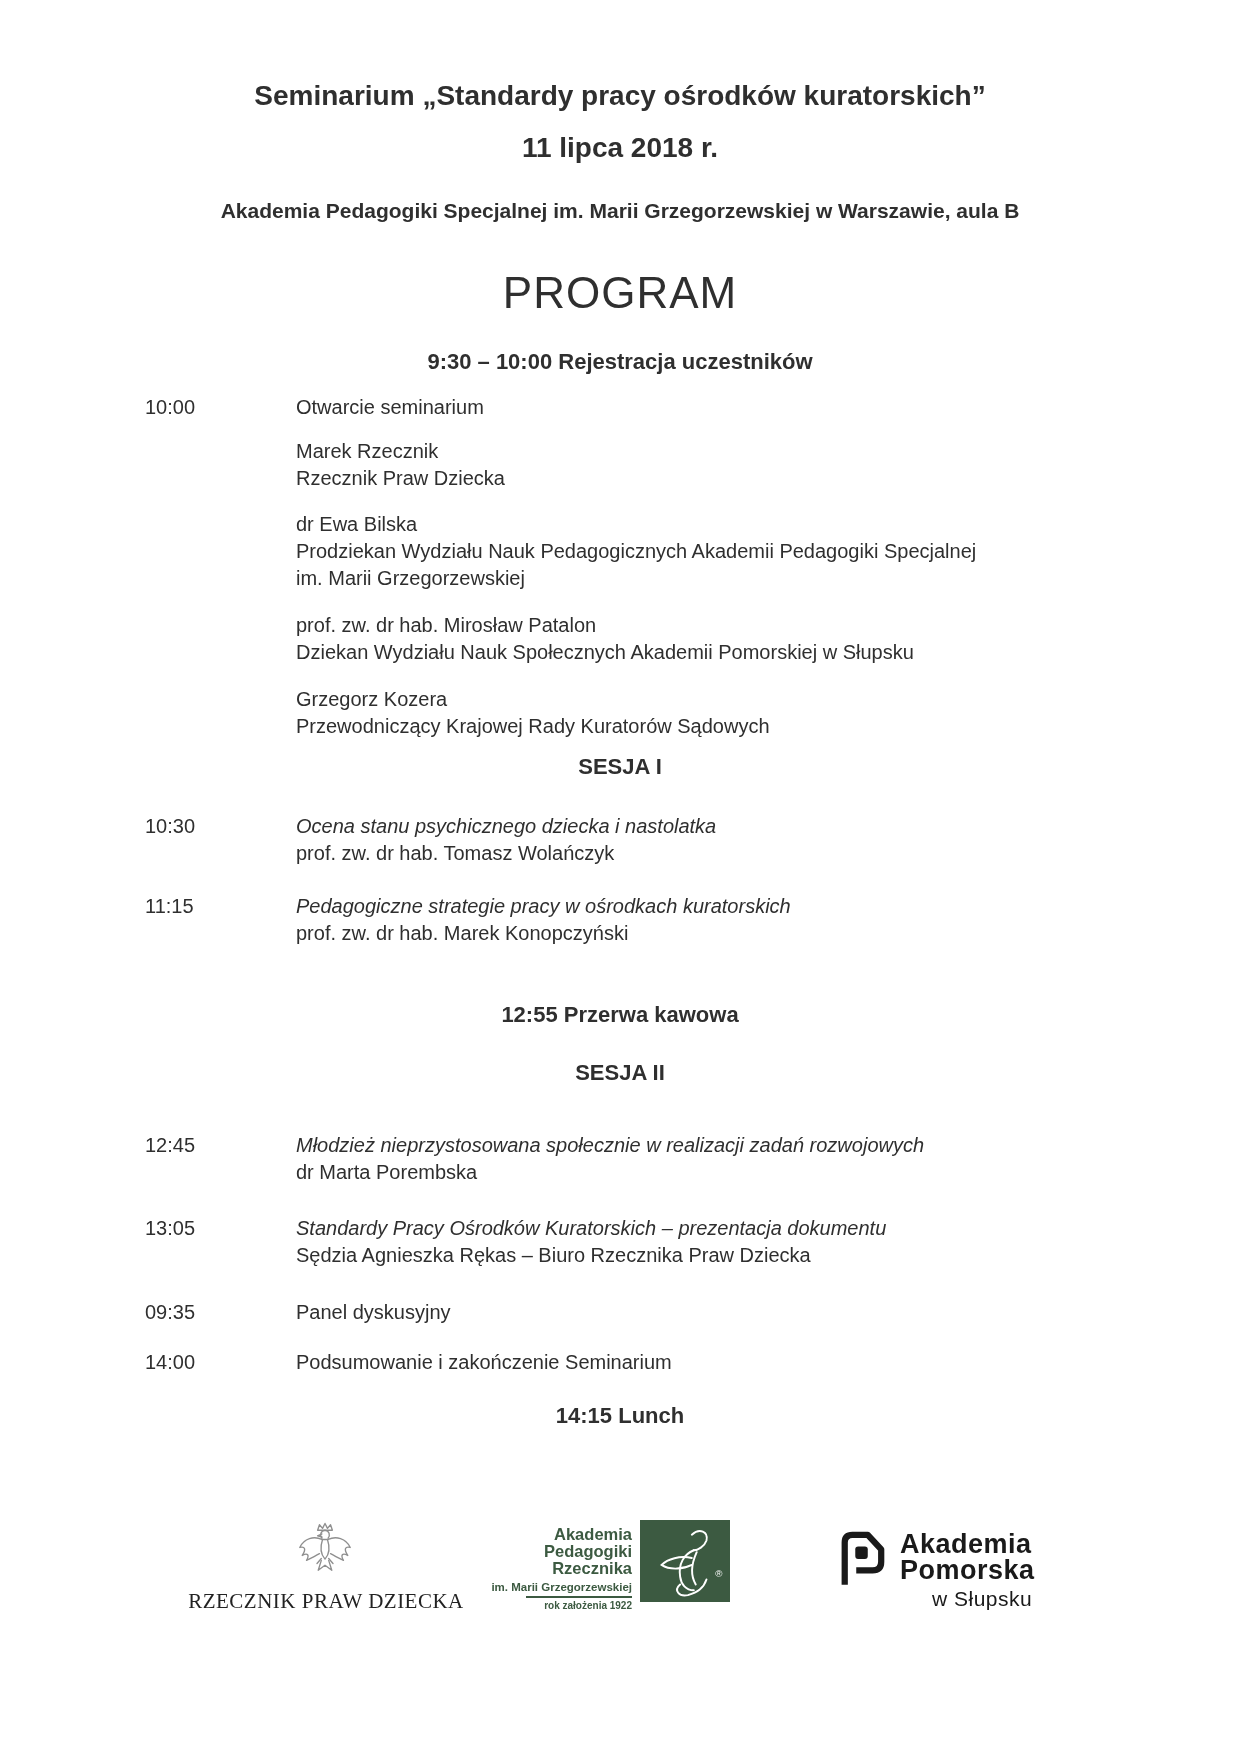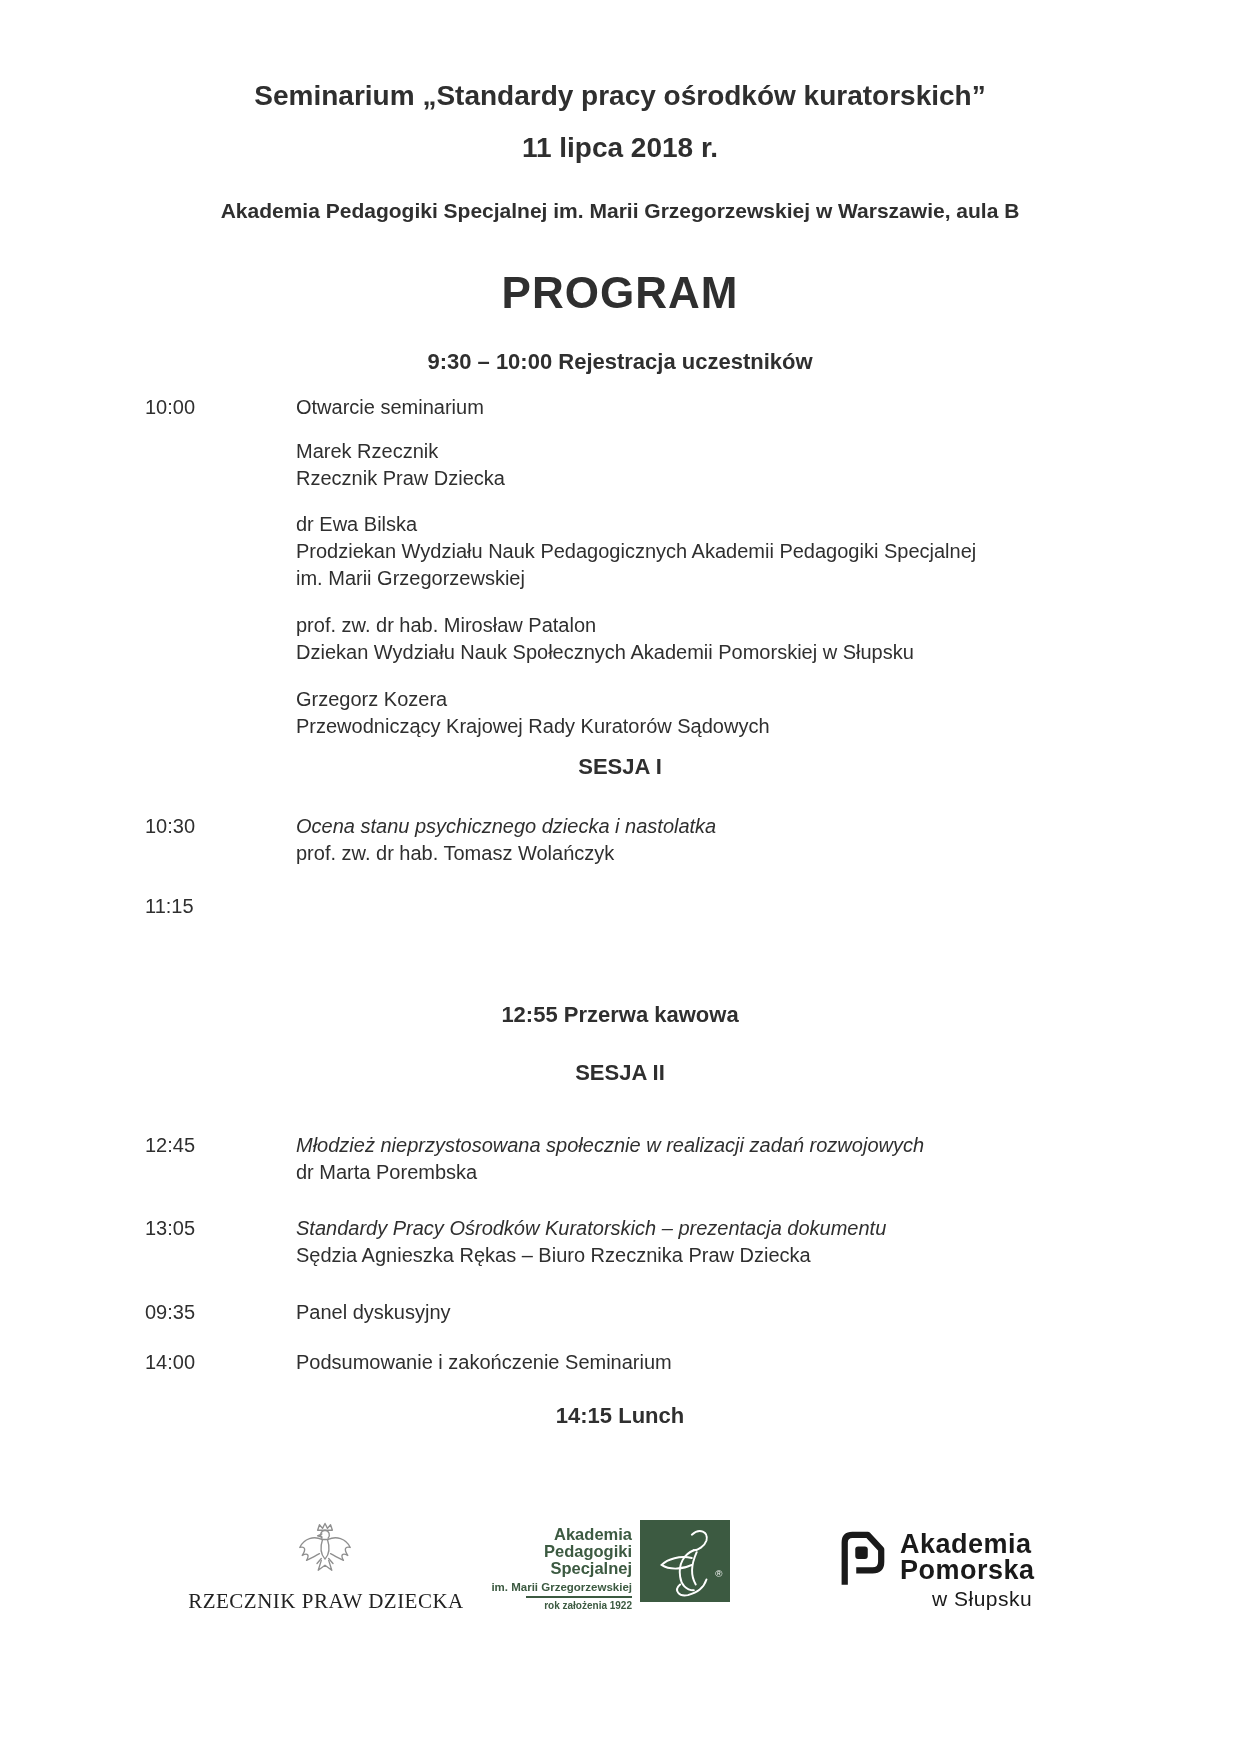--- a/index.html
+++ b/index.html
@@ -5,21 +5,21 @@
   html,body{margin:0;padding:0;background:#ffffff;}
   .page{
     position:relative;width:1240px;height:1754px;background:#fff;
     font-family:"Liberation Sans",sans-serif;color:#2f2f2f;overflow:hidden;
   }
   .abs{position:absolute;}
   .center{left:0;width:100%;text-align:center;}
   .title{top:80px;font-size:28px;font-weight:bold;}
   .date{top:132px;font-size:28px;font-weight:bold;}
   .venue{top:199px;font-size:21px;font-weight:bold;}
-  .program{top:268px;font-size:44px;font-weight:bold;letter-spacing:1px;}
+  .program{top:268px;font-size:44px;font-weight:normal;letter-spacing:1px;}
   .h22{font-size:22px;font-weight:bold;}
   .registration{top:349px;}
   .coffee{top:1002px;}
   .sesja1{top:754px;}
   .sesja2{top:1060px;}
   .lunch{top:1403px;}
   .row{position:absolute;left:145px;display:flex;font-size:20px;line-height:27px;}
   .row .time{width:151px;flex:none;}
   .row .desc{max-width:790px;}
   .talk-title{font-style:italic;}
@@ -75,20 +75,24 @@
 
   <div class="row" style="top:813px">
     <div class="time">10:30</div>
     <div class="desc">
       <div class="talk-title">Ocena stanu psychicznego dziecka i nastolatka</div>
       <div>prof. zw. dr hab. Tomasz Wolańczyk</div>
     </div>
   </div>
   <div class="row" style="top:893px">
     <div class="time">11:15</div>
+    <div class="desc">
+      <div class="talk-title">Pedagogiczne strategie pracy w ośrodkach kuratorskich</div>
+      <div>prof. zw. dr hab. Marek Konopczyński</div>
+    </div>
   </div>
 
   <div class="abs center h22 coffee">12:55 Przerwa kawowa</div>
   <div class="abs center h22 sesja2">SESJA II</div>
 
   <div class="row" style="top:1132px">
     <div class="time">12:45</div>
     <div class="desc">
       <div class="talk-title">Młodzież nieprzystosowana społecznie w realizacji zadań rozwojowych</div>
       <div>dr Marta Porembska</div>
@@ -122,21 +126,21 @@
       <path d="M46,30 C42,42 42,53 50,62 C58,53 58,42 54,30 Z"></path>
       <path d="M44,64 L39,80 L50,72 L61,80 L56,64"></path>
       <path d="M44,61 L37,69 M56,61 L63,69"></path>
     </svg>
   </div>
   <div class="rpd-caption">RZECZNIK PRAW DZIECKA</div>
 
   <div class="aps-text">
     <div class="aps-name">Akademia</div>
     <div class="aps-name">Pedagogiki</div>
-    <div class="aps-name">Specjalnej</div>
+    <div class="aps-name">Rzecznika</div>
     <div class="aps-patron">im. Marii Grzegorzewskiej</div>
     <div class="aps-rule"></div>
     <div class="aps-founded">rok założenia 1922</div>
   </div>
   <div class="aps-square">
     <svg width="90" height="82" viewBox="0 0 90 84" fill="none" stroke="#ffffff" stroke-width="2" stroke-linecap="round">
       <path d="M52,15 C60,8 69,12 67,21 C65,27 58,31 54,31"></path>
       <path d="M54,31 C44,35 38,45 40,58 C41,66 46,72 54,72"></path>
       <path d="M57,33 C52,44 50,56 56,66"></path>
       <path d="M52,39 C40,36 27,40 21,46 C30,52 44,50 52,46"></path>

